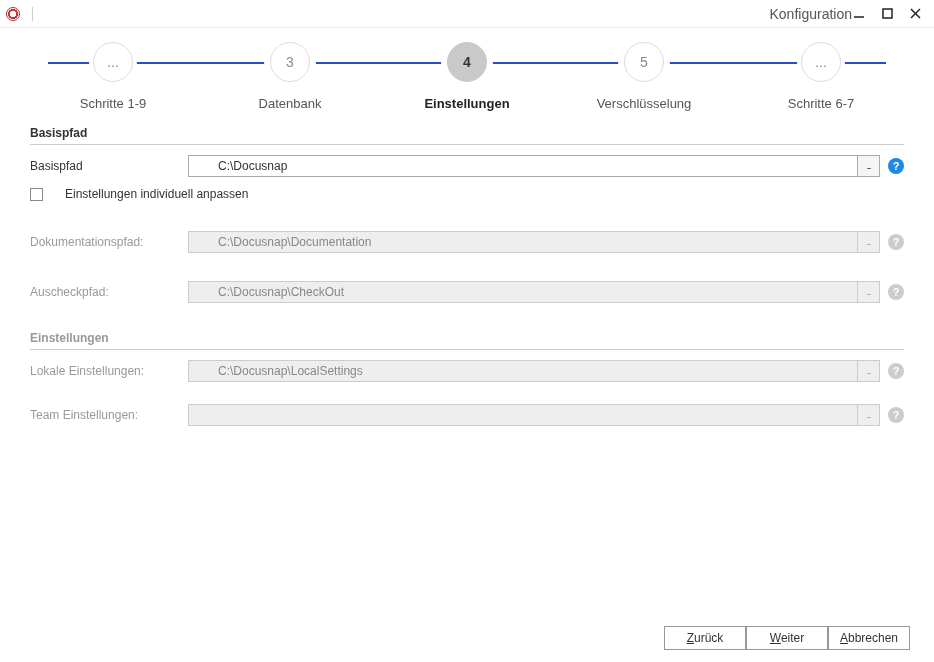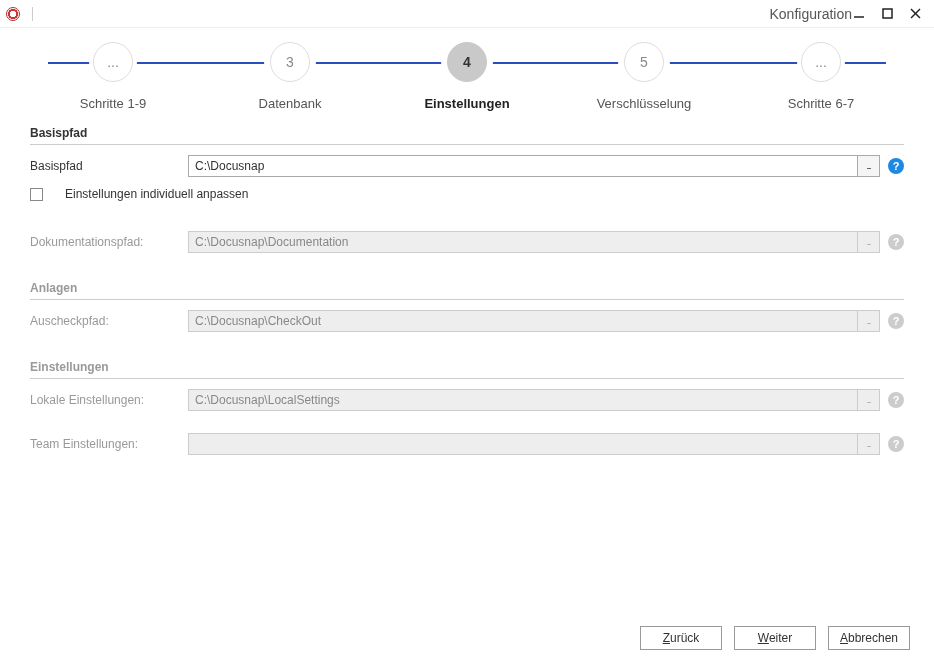--- a/index.html
+++ b/index.html
@@ -111,20 +111,21 @@
       font-size: 12px;
       color: #333;
     }
     .field-label.disabled { color: #999; }
     .field-input-wrap {
       flex: 1;
       display: flex;
       border: 1px solid #aaa;
       height: 22px;
       background: #fff;
+      padding-left: 23px;
     }
     .field-input-wrap.disabled {
       background: #eee;
       border-color: #ccc;
     }
     .field-input {
       flex: 1;
       border: none;
       outline: none;
       padding: 0 6px;
@@ -166,21 +167,20 @@
     .checkbox {
       width: 13px; height: 13px;
       border: 1px solid #888;
       background: #fff;
     }
     .footer {
       position: absolute;
       bottom: 12px;
       right: 24px;
       display: flex;
-      gap: 12px;
     }
     .btn {
       min-width: 82px;
       height: 24px;
       border: 1px solid #999;
       background: #fff;
       font-size: 12px;
       display:flex; align-items:center; justify-content:center;
       cursor: default;
     }
@@ -262,21 +262,20 @@
       <div class="field-label disabled">Dokumentationspfad:</div>
       <div class="field-input-wrap disabled">
         <input class="field-input" disabled="" value="C:\Docusnap\Documentation" style="">
         <div class="browse-btn">...</div>
       </div>
       <div class="help-icon disabled">?</div>
     </div>
   </div>
 
   <div class="section" style="margin-top:28px">
-    <div class="section-title disabled">Anlagen</div>
     <div class="field-row">
       <div class="field-label disabled">Auscheckpfad:</div>
       <div class="field-input-wrap disabled">
         <input class="field-input" disabled="" value="C:\Docusnap\CheckOut" style="">
         <div class="browse-btn">...</div>
       </div>
       <div class="help-icon disabled">?</div>
     </div>
   </div>
 

